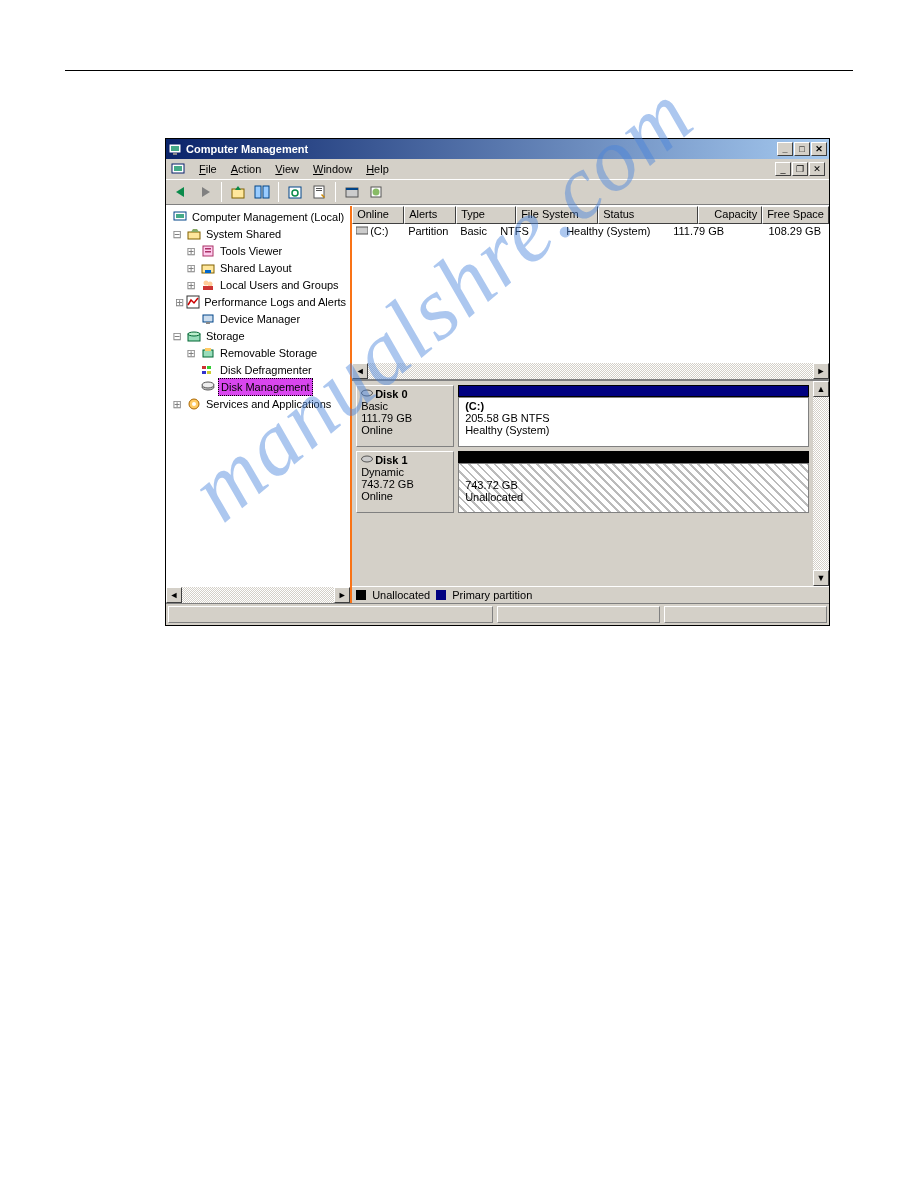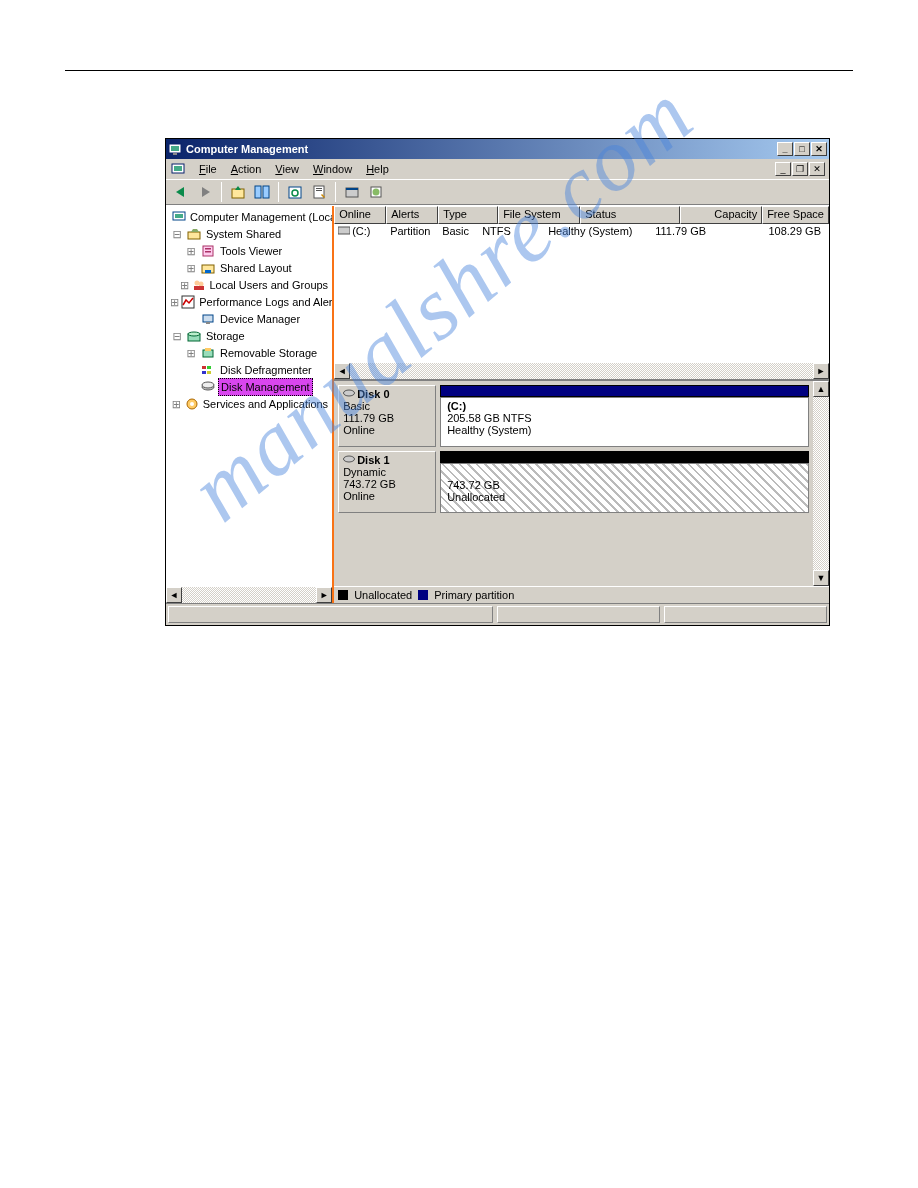--- a/index.html
+++ b/index.html
@@ -357,21 +357,21 @@
 
     <div class="rightpane">
 
       <div class="listpane">
         <div class="listhead">
           <div class="lh" style="width:52px">Online</div>
           <div class="lh" style="width:52px">Alerts</div>
           <div class="lh" style="width:60px">Type</div>
           <div class="lh" style="width:82px">File System</div>
           <div class="lh" style="width:100px">Status</div>
-          <div class="lh" style="width:82px;text-align:right">Capacity</div>
+          <div class="lh" style="width:64px;text-align:right">Capacity</div>
           <div class="lh" style="flex:1;text-align:center">Free Space</div>
         </div>
         <div class="listrow">
           <div class="lc" style="width:52px"><span class="volico"><svg width="12" height="10">
                   <rect x="0" y="2" width="12" height="7" fill="#ccc" stroke="#555"></rect>
                 </svg></span><span>(C:)</span></div>
           <div class="lc" style="width:52px">Partition</div>
           <div class="lc" style="width:40px">Basic</div>
           <div class="lc" style="width:66px">NTFS</div>
           <div class="lc" style="width:100px">Healthy (System)</div>

